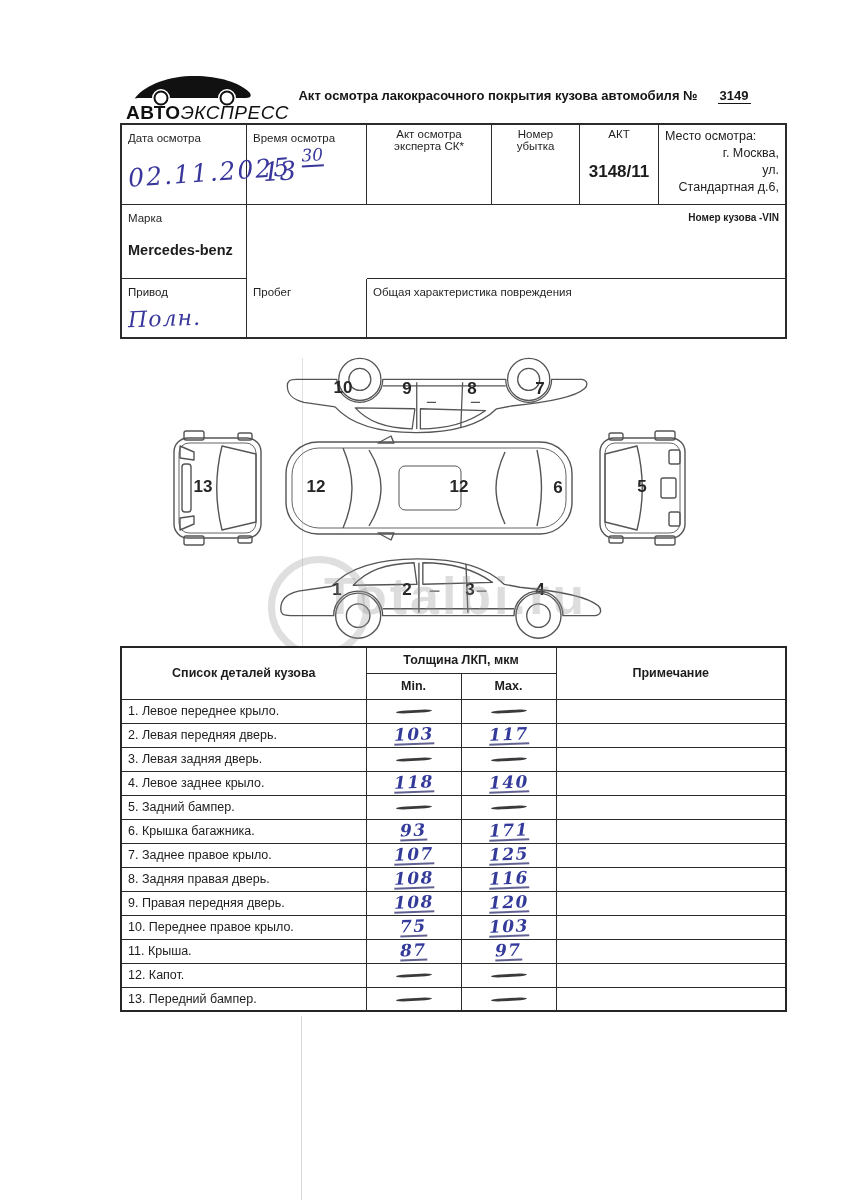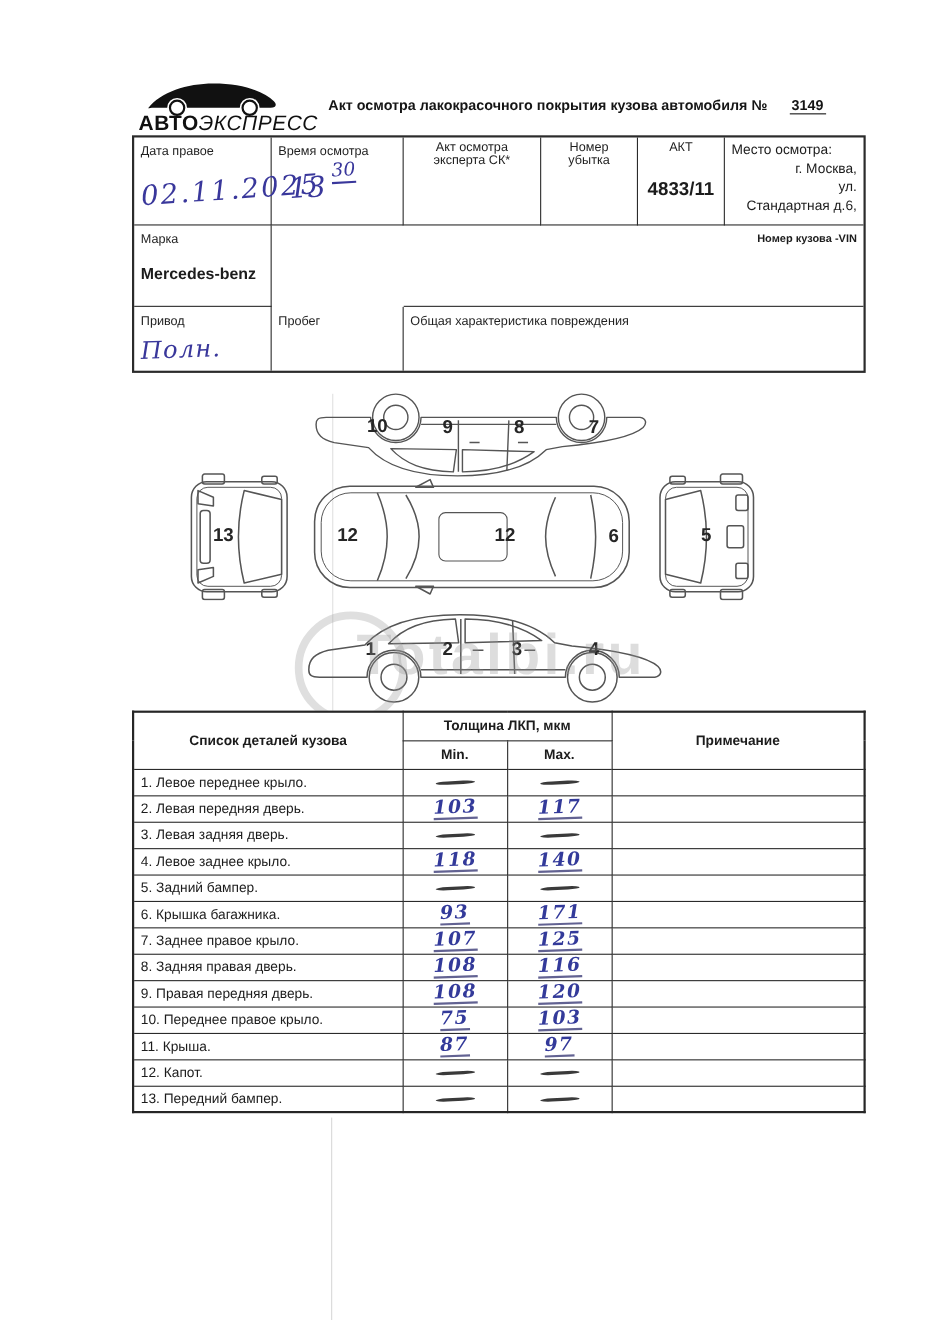--- a/index.html
+++ b/index.html
@@ -99,38 +99,38 @@
     <div class="logo-text"><span class="p1">АВТО</span><span class="p2">ЭКСПРЕСС</span></div>
   </div>
 
   <div class="doc-title">
     <span>Акт осмотра лакокрасочного покрытия кузова автомобиля №</span><span class="num">3149</span>
   </div>
 
   <div class="info-table">
 
     <div class="cell">
-      <span class="cell-label">Дата правое</span><br>
+      <span class="cell-label">Дата осмотра</span><br>
       <span class="hw hw-date">02.11.2025</span>
     </div>
     <div class="cell">
       <span class="cell-label">Время осмотра</span><br>
       <span class="hw hw-time"><span>13</span><sup>30</sup></span>
     </div>
     <div class="cell">
       <span class="cell-label center">Акт осмотра эксперта СК*</span>
       <span></span>
     </div>
     <div class="cell">
       <span class="cell-label center">Номер убытка</span>
       <span></span>
     </div>
     <div class="cell">
       <span class="cell-label center">АКТ</span>
-      <div class="act-value">4833/11</div>
+      <div class="act-value">3148/11</div>
     </div>
     <div class="cell no-r place-cell">
       <div>Место осмотра:</div>
       <div class="place-lines">
         <div>г. Москва,</div>
         <div>ул.</div>
         <div>Стандартная д.6,</div>
       </div>
     </div>
 

